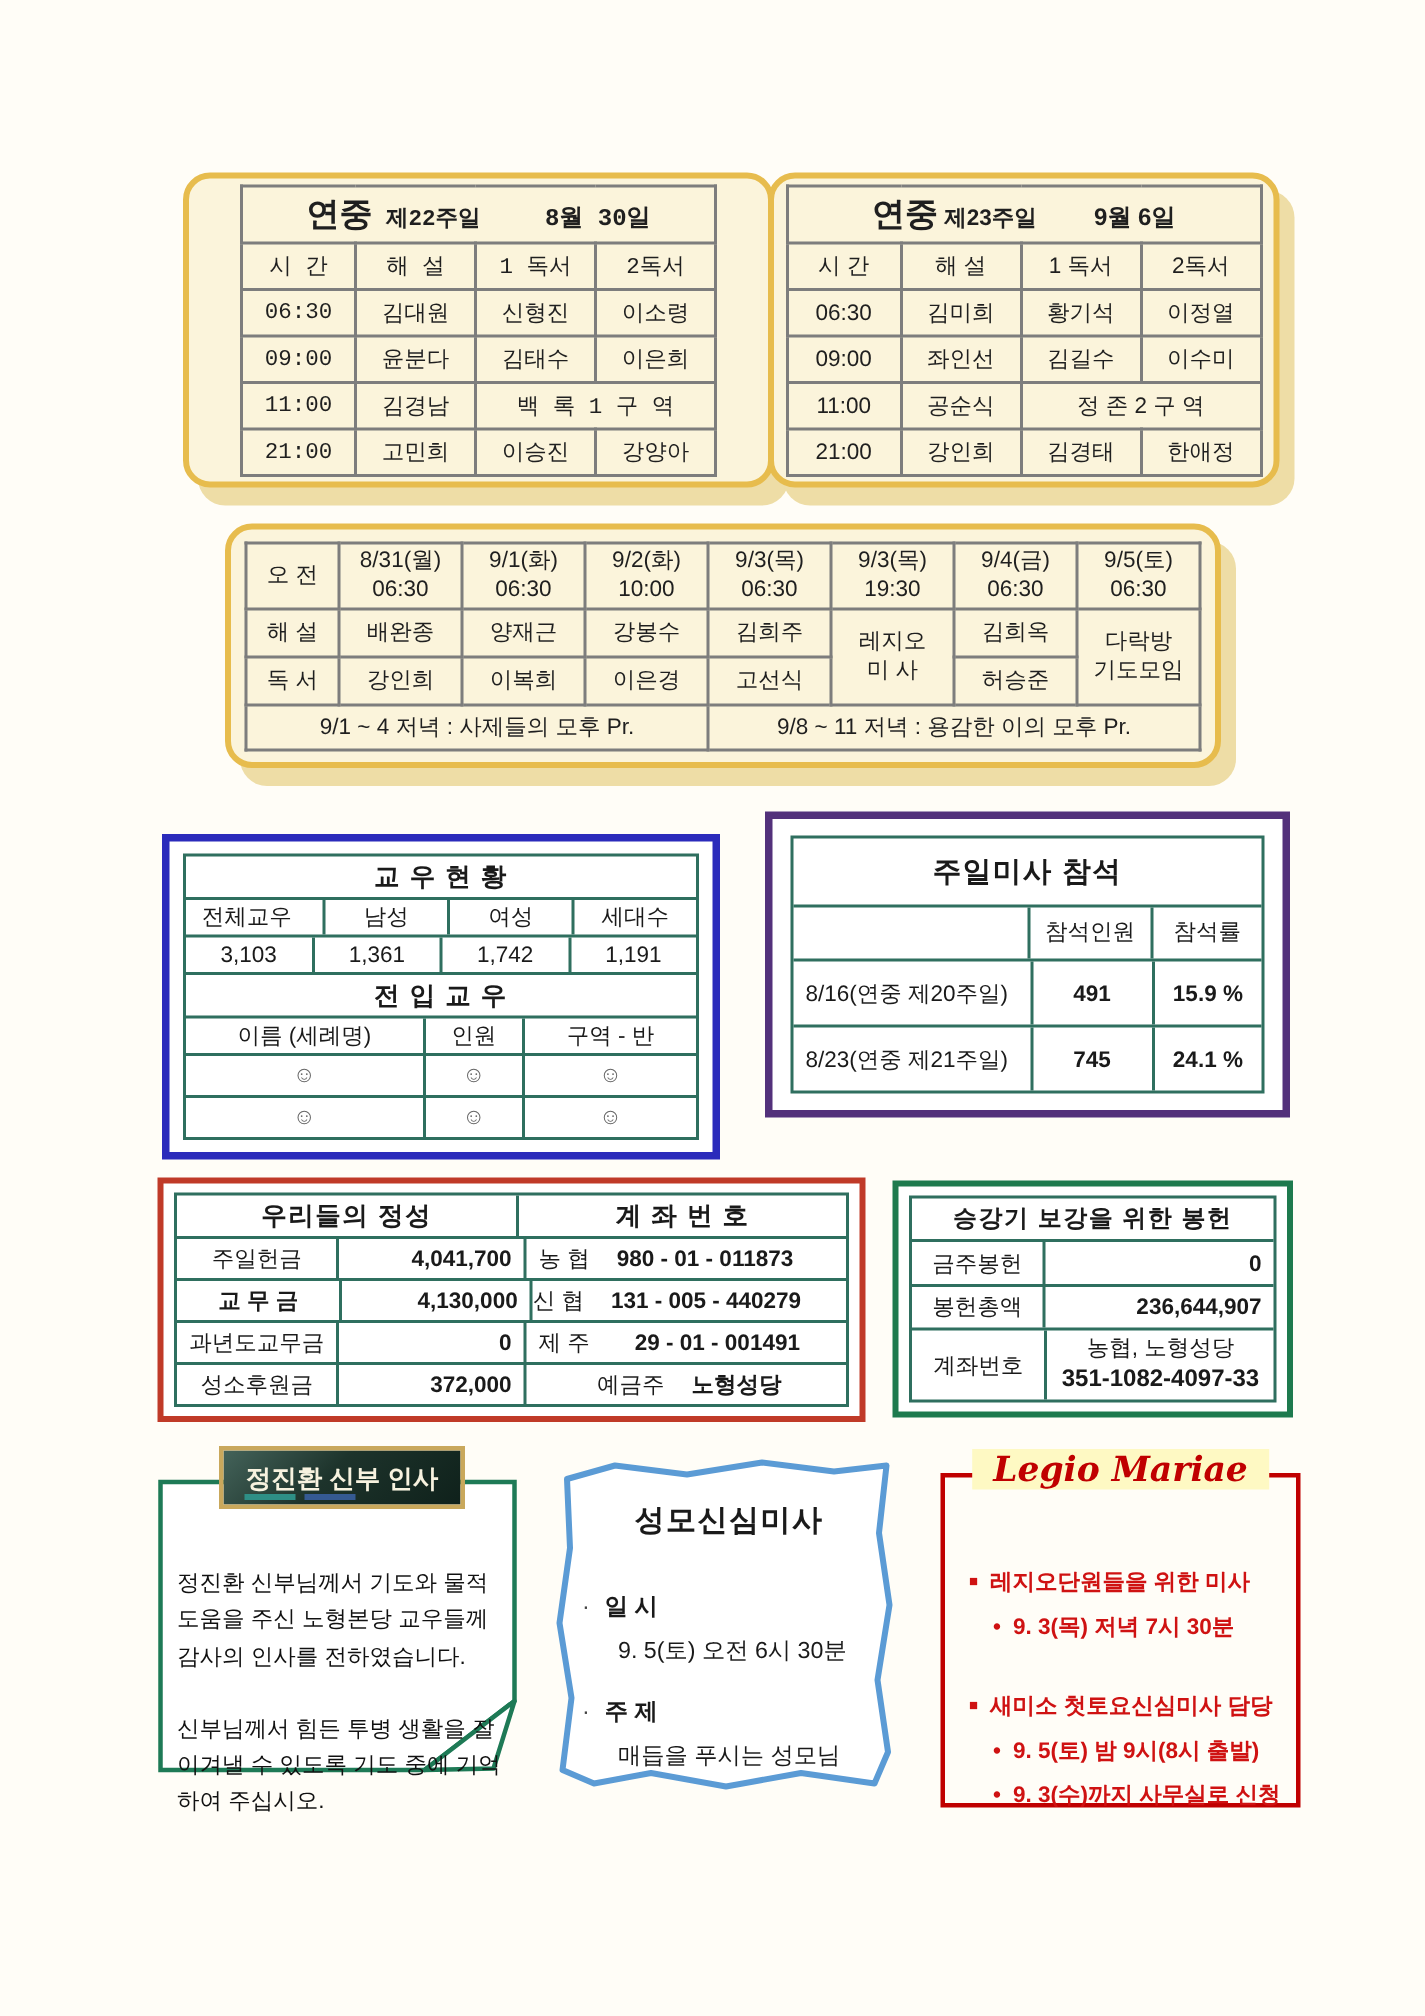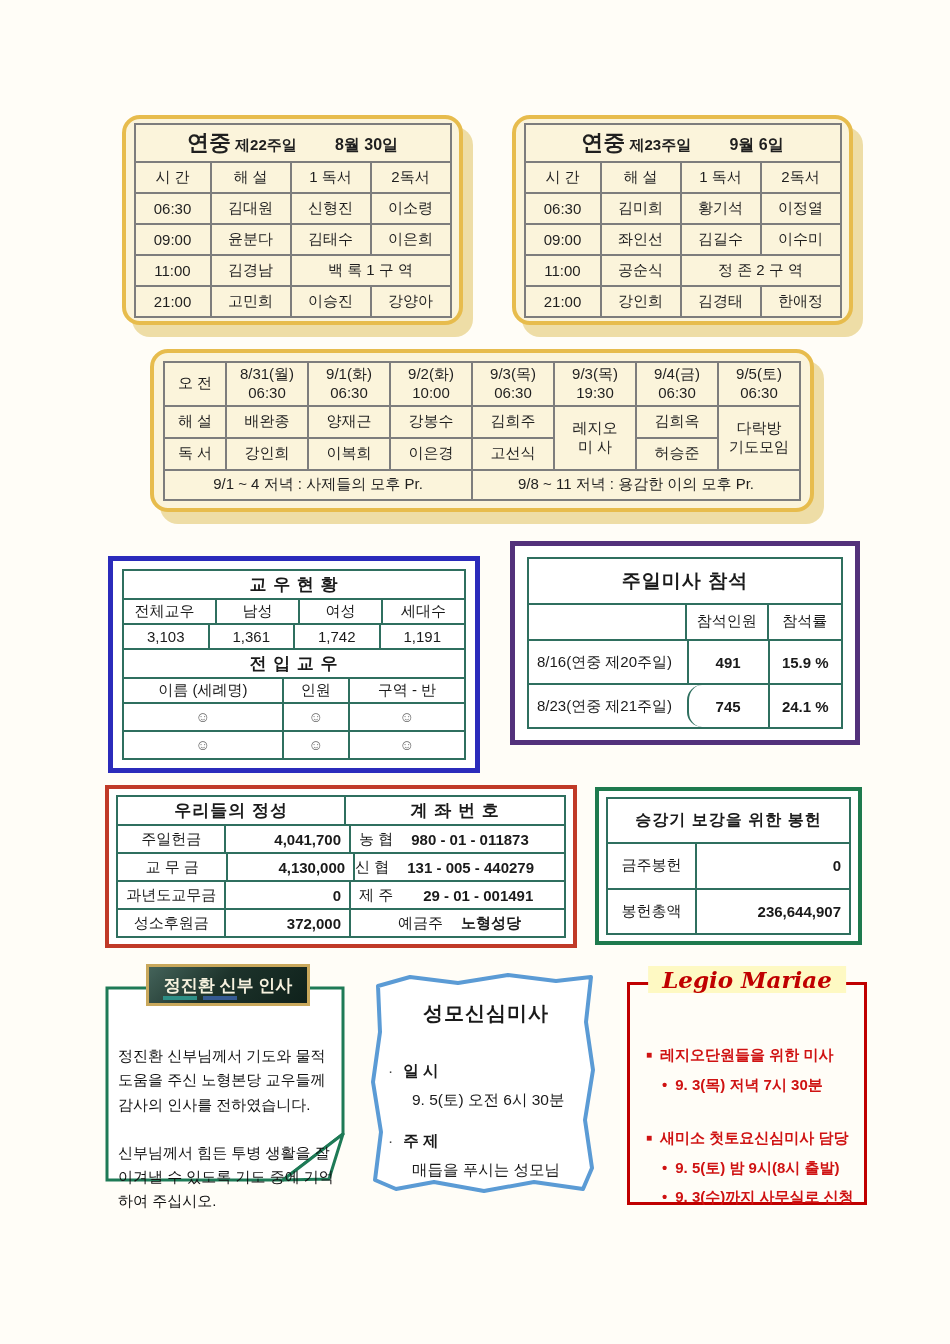--- a/index.html
+++ b/index.html
@@ -60,21 +60,21 @@
   .lg-sq { font-size:10px; margin-right:8px; vertical-align:2px; }
   .lg-sub { margin:10px 0 0 16px; }
   .lg-dot { margin-right:8px; }
   .lg-gap { height:26px; }
 </style>
 </head>
 <body>
 
 <div class="page">
 
-  <div class="card" style="left:122px; top:115px; width:341px; height:210px;">
+  <div class="card" style="left:122px; top:115px; width:394px; height:210px;font-family:Liberation Mono, monospace;">
     <table>
       <tbody>
           <tr>
         <td colspan="4" class="card-title-cell" style="height:38px;">
           <span class="t-big">연중</span>
           <span class="t-mid">제22주일</span>
           <span class="t-date">8월 30일</span>
         </td>
       </tr>
       <tr>
@@ -267,42 +267,42 @@
         <div class="gcell" style="flex:0.95;">참석인원</div>
         <div class="gcell" style="flex:0.85;">참석률</div>
       </div>
       <div class="grow" style="flex:1.15;">
         <div class="gcell left" style="flex:1.95; padding-left:8px;">8/16(연중 제20주일)</div>
         <div class="gcell num" style="flex:0.95;">491</div>
         <div class="gcell num" style="flex:0.85;">15.9 %</div>
       </div>
       <div class="grow" style="flex:1.15;">
         <div class="gcell left" style="flex:1.95; padding-left:8px;">8/23(연중 제21주일)</div>
-        <div class="gcell num" style="flex:0.95;border-radius:15px;">745</div>
+        <div class="gcell num" style="flex:0.95;">745</div>
         <div class="gcell num" style="flex:0.85;">24.1 %</div>
       </div>
     </div>
   </div>
 
   <div class="box" style="left:105px; top:785px; width:472px; height:163px; border:4px solid #c03a28; padding:6px 7px;">
     <div class="grid" style="height:100%; display:flex; flex-direction:column;">
       <div class="grow" style="flex:1.05;">
         <div class="gcell gtitle" style="flex:2.08;">우리들의 정성</div>
         <div class="gcell gtitle" style="flex:2;">계 좌 번 호</div>
       </div>
       <div class="grow" style="flex:1;">
         <div class="gcell" style="flex:0.98;">주일헌금</div>
         <div class="gcell num right" style="flex:1.1; padding-right:8px;">4,041,700</div>
         <div class="gcell left" style="flex:2; padding-left:8px;">
           <span>농 협</span>
           <span class="num" style="margin-left:18px;">980 - 01 - 011873</span>
         </div>
       </div>
       <div class="grow" style="flex:1;">
-        <div class="gcell" style="flex:0.98;">교 무 금</div>
+        <div class="gcell" style="flex:0.98;font-weight:bold;">교 무 금</div>
         <div class="gcell num right" style="flex:1.1; padding-right:8px;">4,130,000</div>
         <div class="gcell left" style="flex:2; padding-left:0;">
           <span>신 협</span>
           <span class="num" style="margin-left:18px;">131 - 005 - 440279</span>
         </div>
       </div>
       <div class="grow" style="flex:1;">
         <div class="gcell" style="flex:0.98;">과년도교무금</div>
         <div class="gcell num right" style="flex:1.1; padding-right:8px;">0</div>
         <div class="gcell left" style="flex:2; padding-left:8px;">
@@ -326,20 +326,27 @@
       <div class="grow" style="flex:0.95;">
         <div class="gcell gtitle" style="flex:1; font-size:16px;">승강기 보강을 위한 봉헌</div>
       </div>
       <div class="grow" style="flex:0.95;">
         <div class="gcell" style="flex:0.72;">금주봉헌</div>
         <div class="gcell num right" style="flex:1.28; padding-right:8px;">0</div>
       </div>
       <div class="grow" style="flex:0.95;">
         <div class="gcell" style="flex:0.72;">봉헌총액</div>
         <div class="gcell num right" style="flex:1.28; padding-right:8px;">236,644,907</div>
+      </div>
+      <div class="grow" style="flex:1.45;">
+        <div class="gcell" style="flex:0.72;">계좌번호</div>
+        <div class="gcell" style="flex:1.28; flex-direction:column; line-height:1.35;">
+          <span>농협, 노형성당</span>
+          <span class="num" style="font-size:16px;">351-1082-4097-33</span>
+        </div>
       </div>
     </div>
   </div>
 
   <svg style="position:absolute; left:105px; top:986px; z-index:1;" width="240" height="216" viewBox="0 0 240 216">
     <path d="M2,2 H238 V148 L178,194 H2 Z" fill="#ffffff" stroke="#1e7a56" stroke-width="3"></path>
     <path d="M178,194 L238,148 L224,193 Z" fill="#ffffff" stroke="#1e7a56" stroke-width="3" stroke-linejoin="round"></path>
   </svg>
   <div class="badge" style="left:146px; top:964px; width:164px; height:42px;">
     <span>정진환 신부 인사</span>

